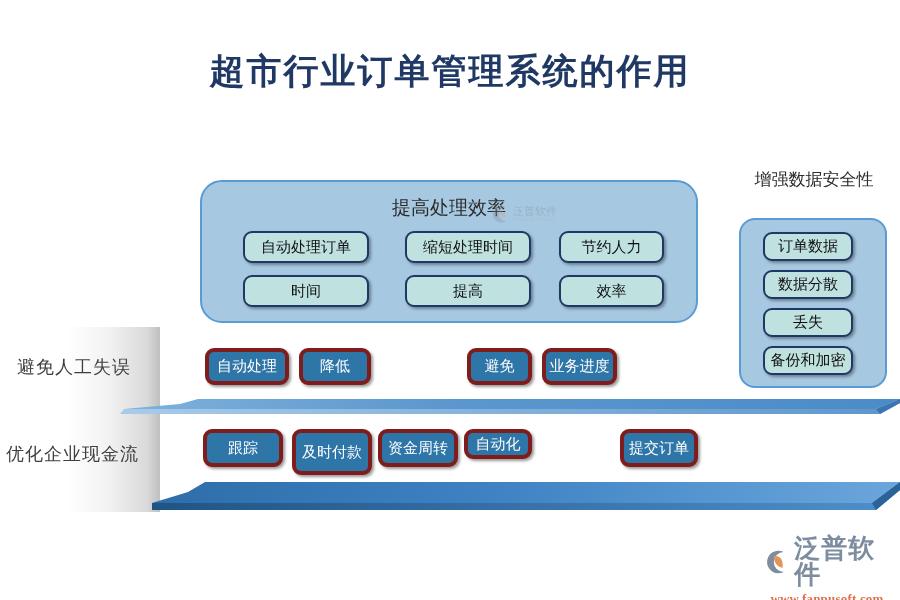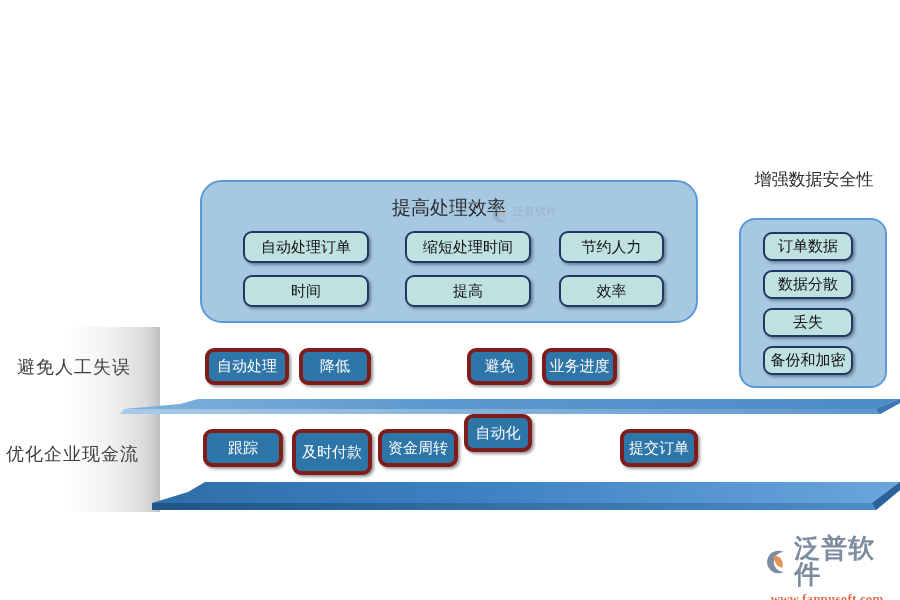--- a/index.html
+++ b/index.html
@@ -190,20 +190,21 @@
     font-weight: bold;
     color: #E1704A;
     letter-spacing: .2px;
   }
 </style>
 </head>
 <body>
 
 <div id="canvas">
 
+  <div class="page-title">超市行业订单管理系统的作用</div>
 
   <div class="left-band"></div>
 
   <div class="slab" style="left:150px; top:470px;">
     <svg width="750" height="45" viewBox="0 0 750 45">
       <defs>
         <linearGradient id="gBot" x1="0" y1="0" x2="1" y2="0">
           <stop offset="0%" stop-color="#2E6DA8"></stop>
           <stop offset="45%" stop-color="#3E82C4"></stop>
           <stop offset="100%" stop-color="#6BA6DB"></stop>
@@ -275,21 +276,21 @@
   <div class="chip-blue" style="left:205px; top:348px; width:84px; height:37px;">自动处理</div>
   <div class="chip-blue" style="left:299px; top:348px; width:72px; height:37px;">降低</div>
   <div class="chip-blue" style="left:467px; top:348px; width:65px; height:37px;">避免</div>
   <div class="chip-blue" style="left:542px; top:348px; width:75px; height:37px;">业务进度</div>
 
   <div class="left-label row3">优化企业现金流</div>
 
   <div class="chip-blue" style="left:203px; top:429px; width:80px; height:38px;">跟踪</div>
   <div class="chip-blue" style="left:292px; top:429px; width:80px; height:46px;">及时付款</div>
   <div class="chip-blue" style="left:378px; top:429px; width:80px; height:38px;">资金周转</div>
-  <div class="chip-blue" style="left:464px; top:414px; width:68px; height:38px;">自动化</div>
+  <div class="chip-blue" style="left:464px; top:429px; width:68px; height:30px;">自动化</div>
   <div class="chip-blue" style="left:620px; top:429px; width:78px; height:38px;">提交订单</div>
 
   <div class="brand">
     <div class="brand-row">
       <svg width="30" height="30" viewBox="0 0 30 30">
         <path d="M24 4 A12.5 12.5 0 1 0 24 26 A10 10 0 1 1 24 4 Z" fill="#7E8CA0"></path>
         <path d="M13 8 C21 8 24 14 22.5 21.5 C17 20 13 16 13 8 Z" fill="#E1955A"></path>
       </svg>
       <span class="brand-name">泛普软件</span>
     </div>

